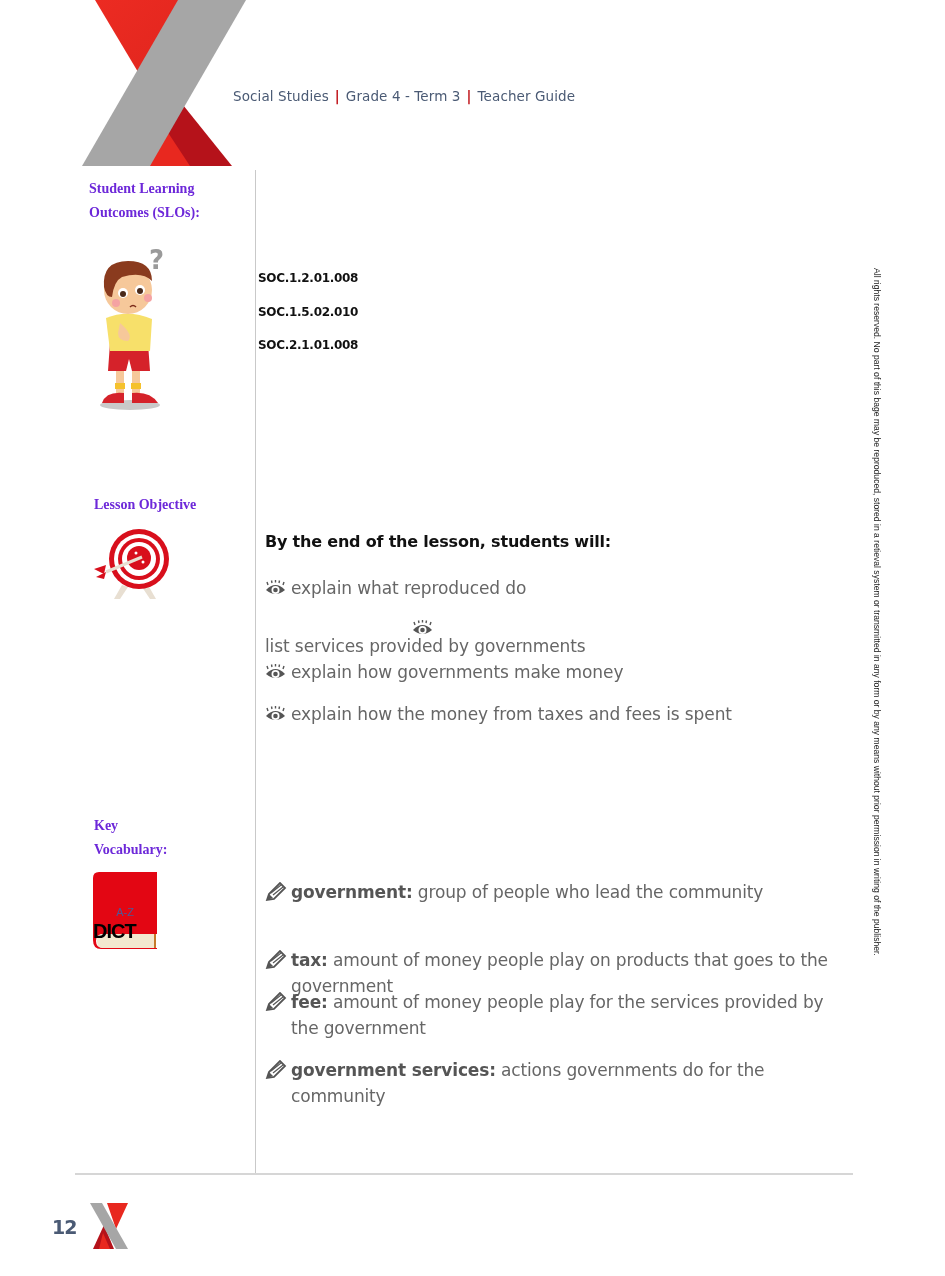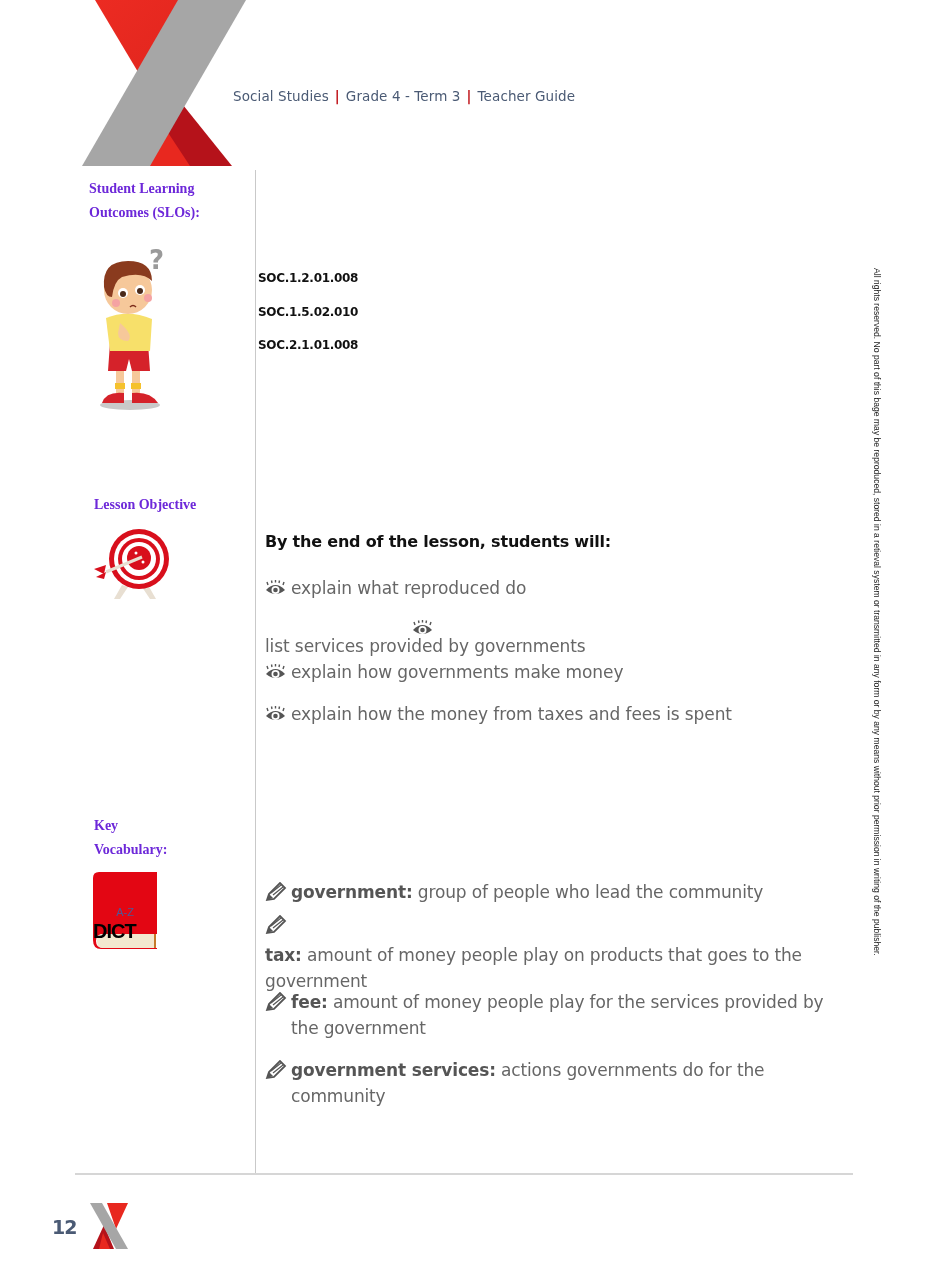--- a/index.html
+++ b/index.html
@@ -178,21 +178,21 @@
 </div>
 
 <div class="abs vocab-item" style="top:879px;">
   <span class="pen"><svg width="22" height="20" viewBox="0 0 22 20">
         <path d="M2 18 L4 12 L15 1 L20 6 L9 17 Z" fill="none" stroke="#555" stroke-width="1.8"></path>
         <path d="M2 18 L4 12 L8 16 Z" fill="#555"></path>
         <path d="M6 11 L16 3 M8 13 L18 5" stroke="#555" stroke-width="1.2"></path>
       </svg></span>
   <span class="vocab-text"><span class="term">government:</span><span> group of people who lead the community</span></span>
 </div>
-<div class="abs vocab-item" style="top:912px;flex-direction:column;">
+<div class="abs vocab-item" style="top:947px;">
   <span class="pen"><svg width="22" height="20" viewBox="0 0 22 20">
         <path d="M2 18 L4 12 L15 1 L20 6 L9 17 Z" fill="none" stroke="#555" stroke-width="1.8"></path>
         <path d="M2 18 L4 12 L8 16 Z" fill="#555"></path>
         <path d="M6 11 L16 3 M8 13 L18 5" stroke="#555" stroke-width="1.2"></path>
       </svg></span>
   <span class="vocab-text"><span class="term">tax:</span><span> amount of money people play on products that goes to the government</span></span>
 </div>
 <div class="abs vocab-item" style="top:989px;">
   <span class="pen"><svg width="22" height="20" viewBox="0 0 22 20">
         <path d="M2 18 L4 12 L15 1 L20 6 L9 17 Z" fill="none" stroke="#555" stroke-width="1.8"></path>

